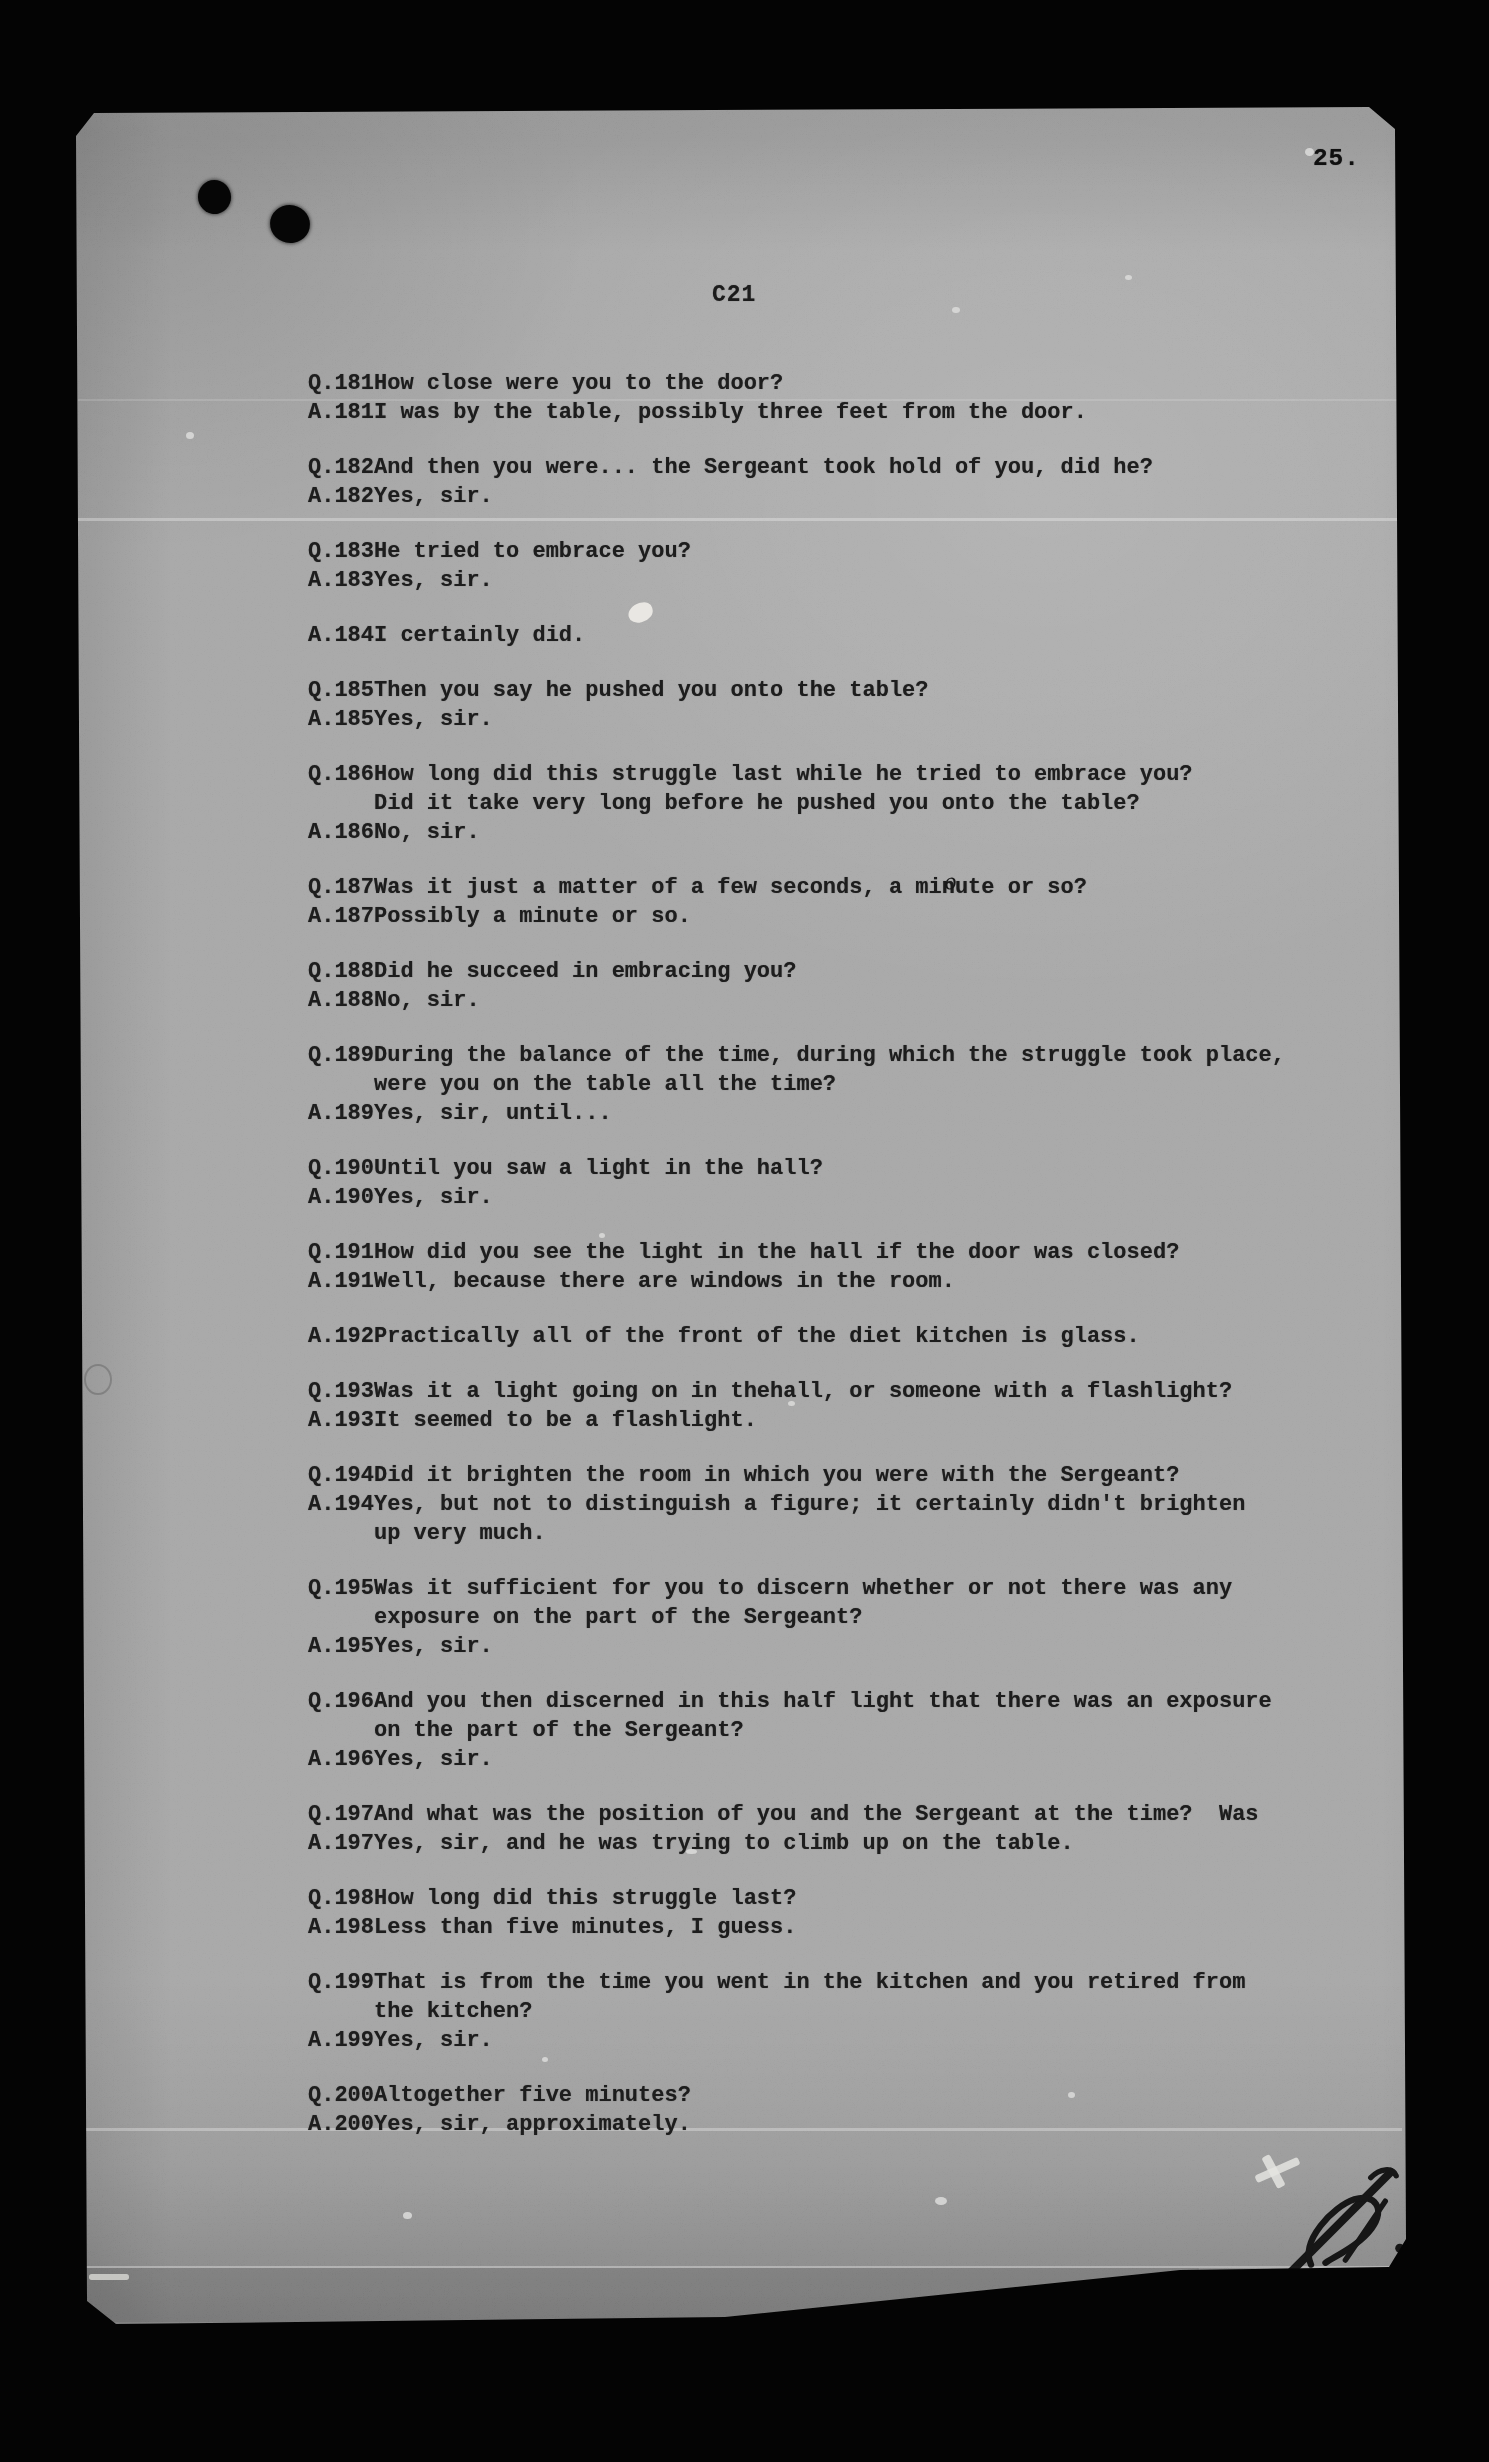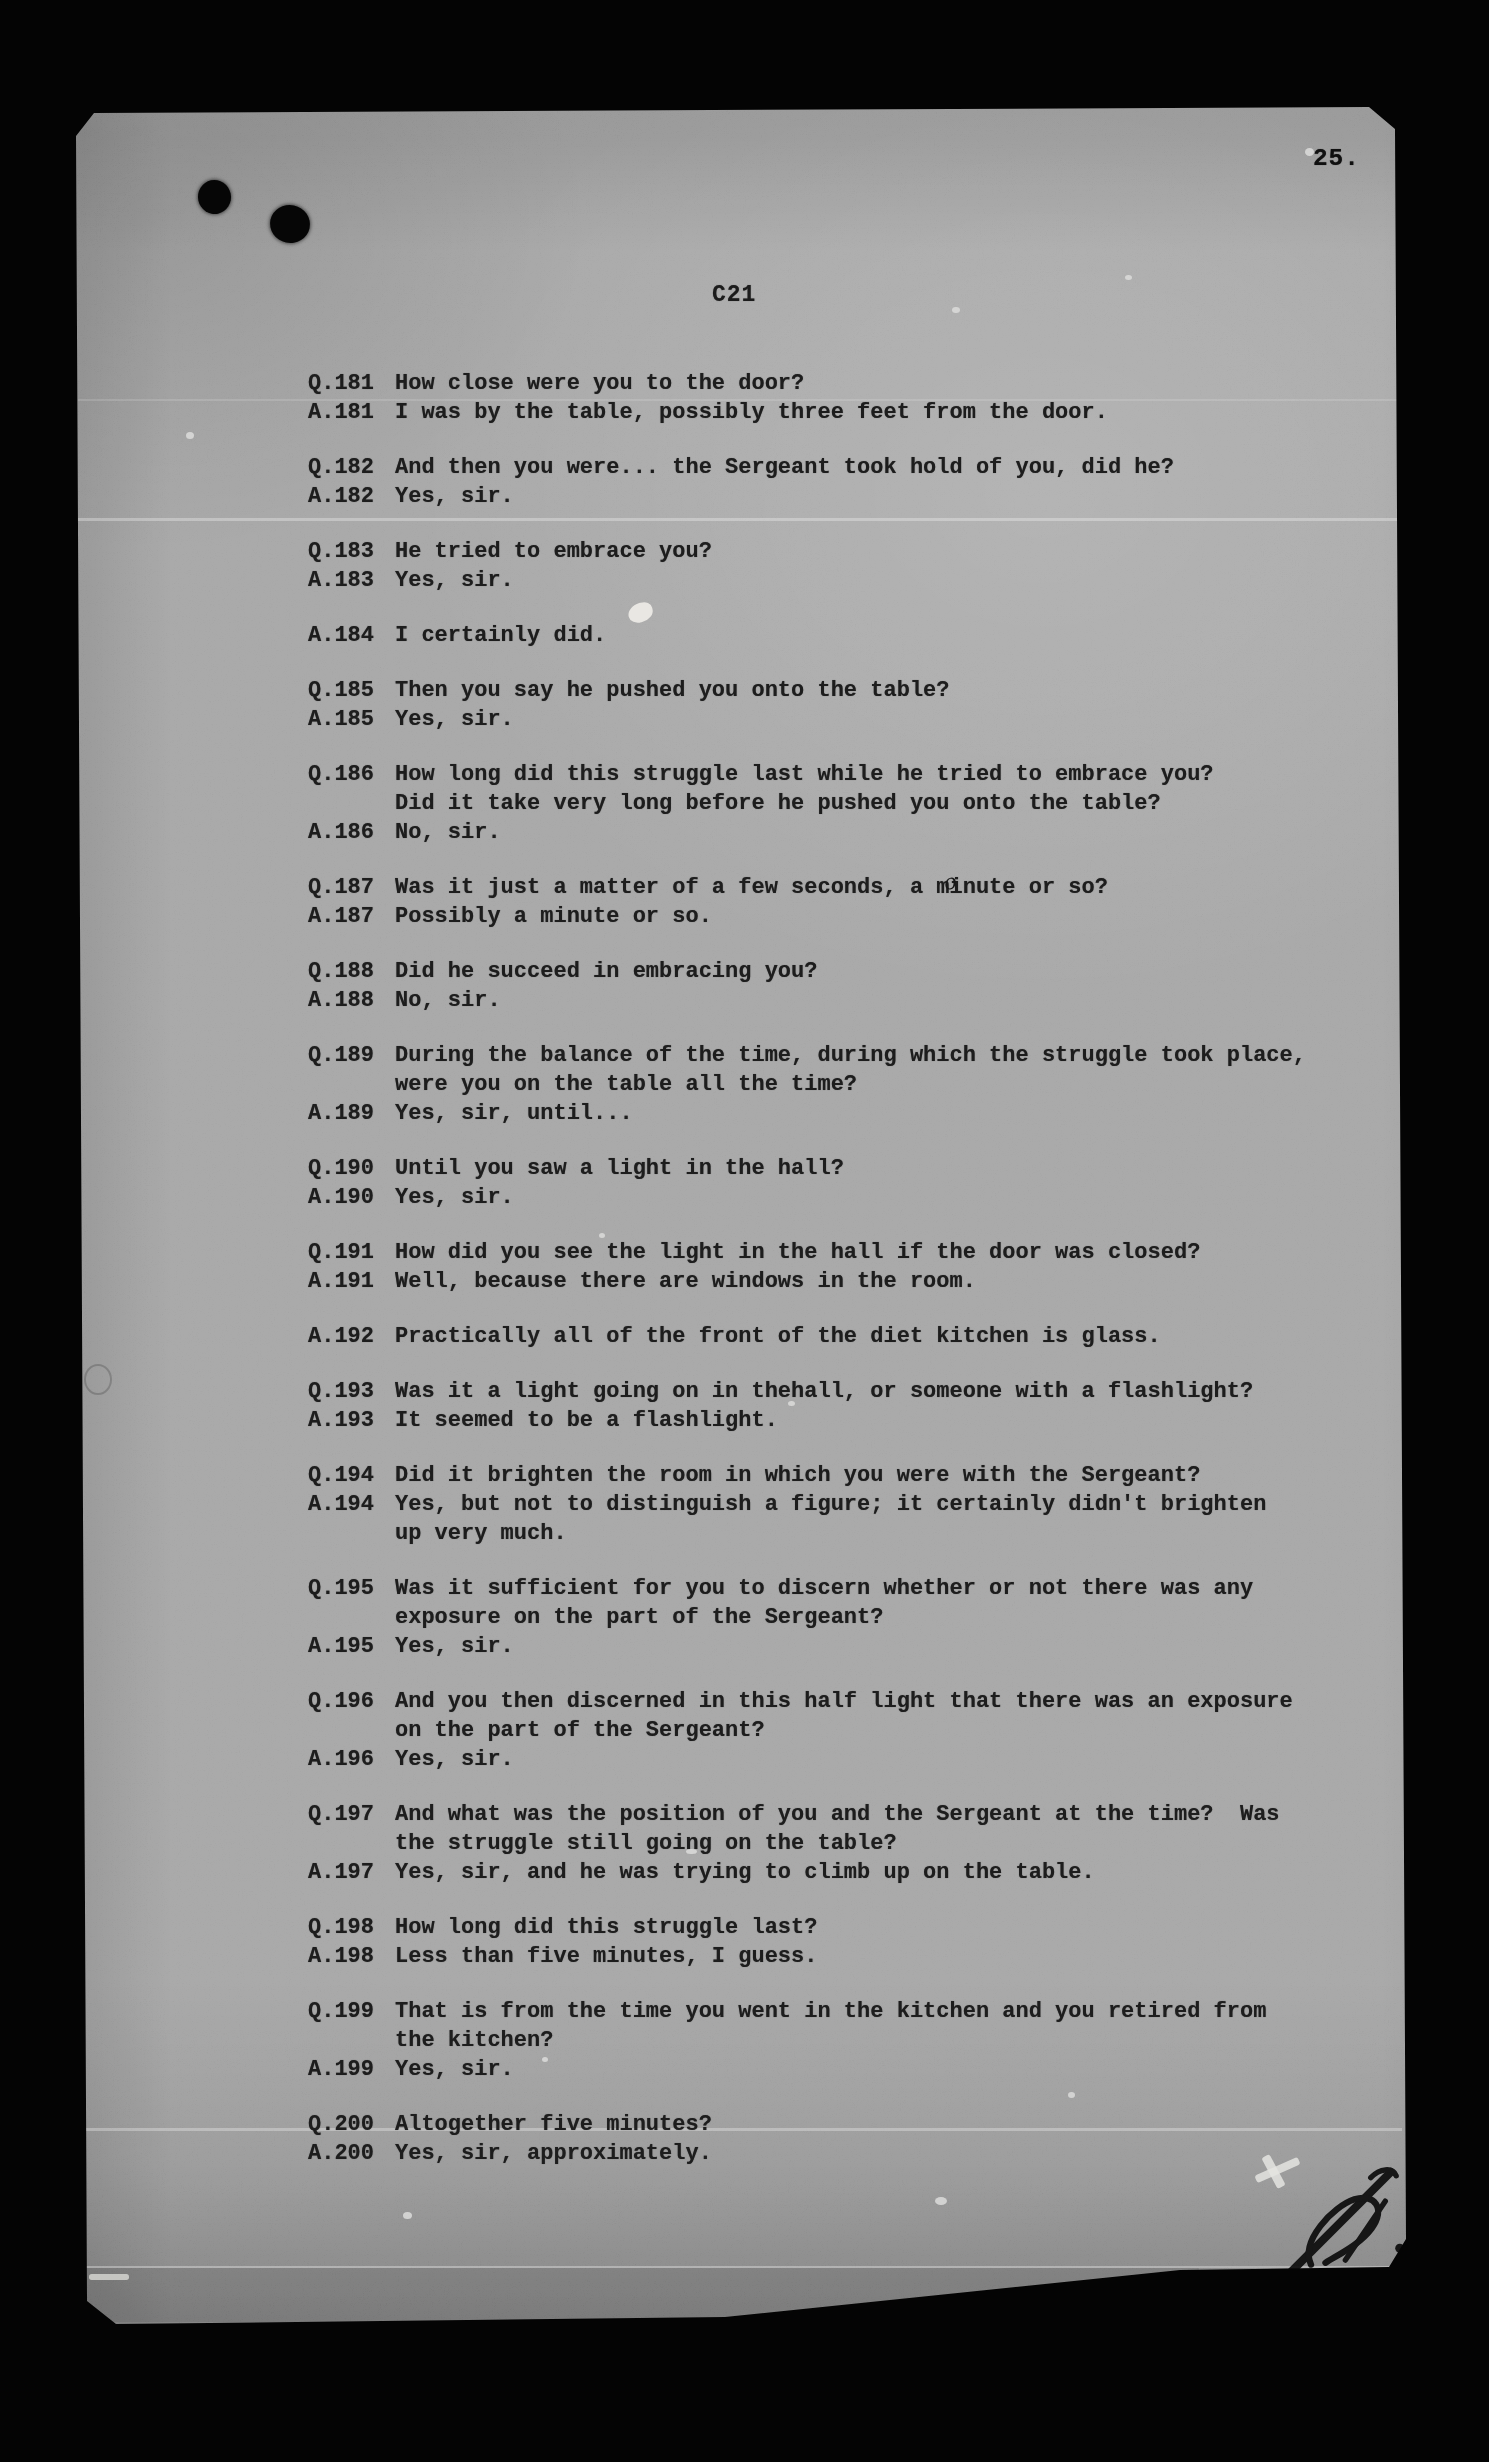--- a/index.html
+++ b/index.html
@@ -35,21 +35,21 @@
     text-shadow:0 0 0.9px rgba(10,10,10,.6);
   }
   .doc-header{
     position:absolute;left:712px;top:282px;
     font-size:23px;font-weight:700;color:#1c1c1c;letter-spacing:0.9px;
     text-shadow:0 0 0.9px rgba(20,20,20,.5);
   }
   .transcript{position:absolute;left:249px;top:369px;width:1126px;filter:blur(0.3px);}
   .qa-block{margin-bottom:26px;}
   .line{display:flex;line-height:29px;font-size:22px;font-weight:700;color:#1d1d1d;
-        text-shadow:0 0 0.9px rgba(25,25,25,.55);gap:21px;}
+        text-shadow:0 0 0.9px rgba(25,25,25,.55);}
   .lab{flex:0 0 125px;width:125px;}
   .txt{white-space:pre;}
   
   .annotation-o{
     position:absolute;left:944px;top:870px;
     font-family:"DejaVu Serif",serif;font-style:italic;font-size:21px;
     color:#181818;transform:rotate(-10deg);
   }
   .signature{position:absolute;left:1282px;top:2154px;}
   .speck{position:absolute;background:#dcdcda;border-radius:50%;opacity:.85;}
@@ -258,24 +258,20 @@
         </div>
         <div class="line">
           <span class="lab">A.196</span>
           <span class="txt">Yes, sir.</span>
         </div>
       </div>
       <div class="qa-block">
         <div class="line">
           <span class="lab">Q.197</span>
           <span class="txt">And what was the position of you and the Sergeant at the time?  Was</span>
-        </div>
-        <div class="line">
-          <span class="lab"></span>
-          <span class="txt">the struggle still going on the table?</span>
         </div>
         <div class="line">
           <span class="lab">A.197</span>
           <span class="txt">Yes, sir, and he was trying to climb up on the table.</span>
         </div>
       </div>
       <div class="qa-block">
         <div class="line">
           <span class="lab">Q.198</span>
           <span class="txt">How long did this struggle last?</span>

